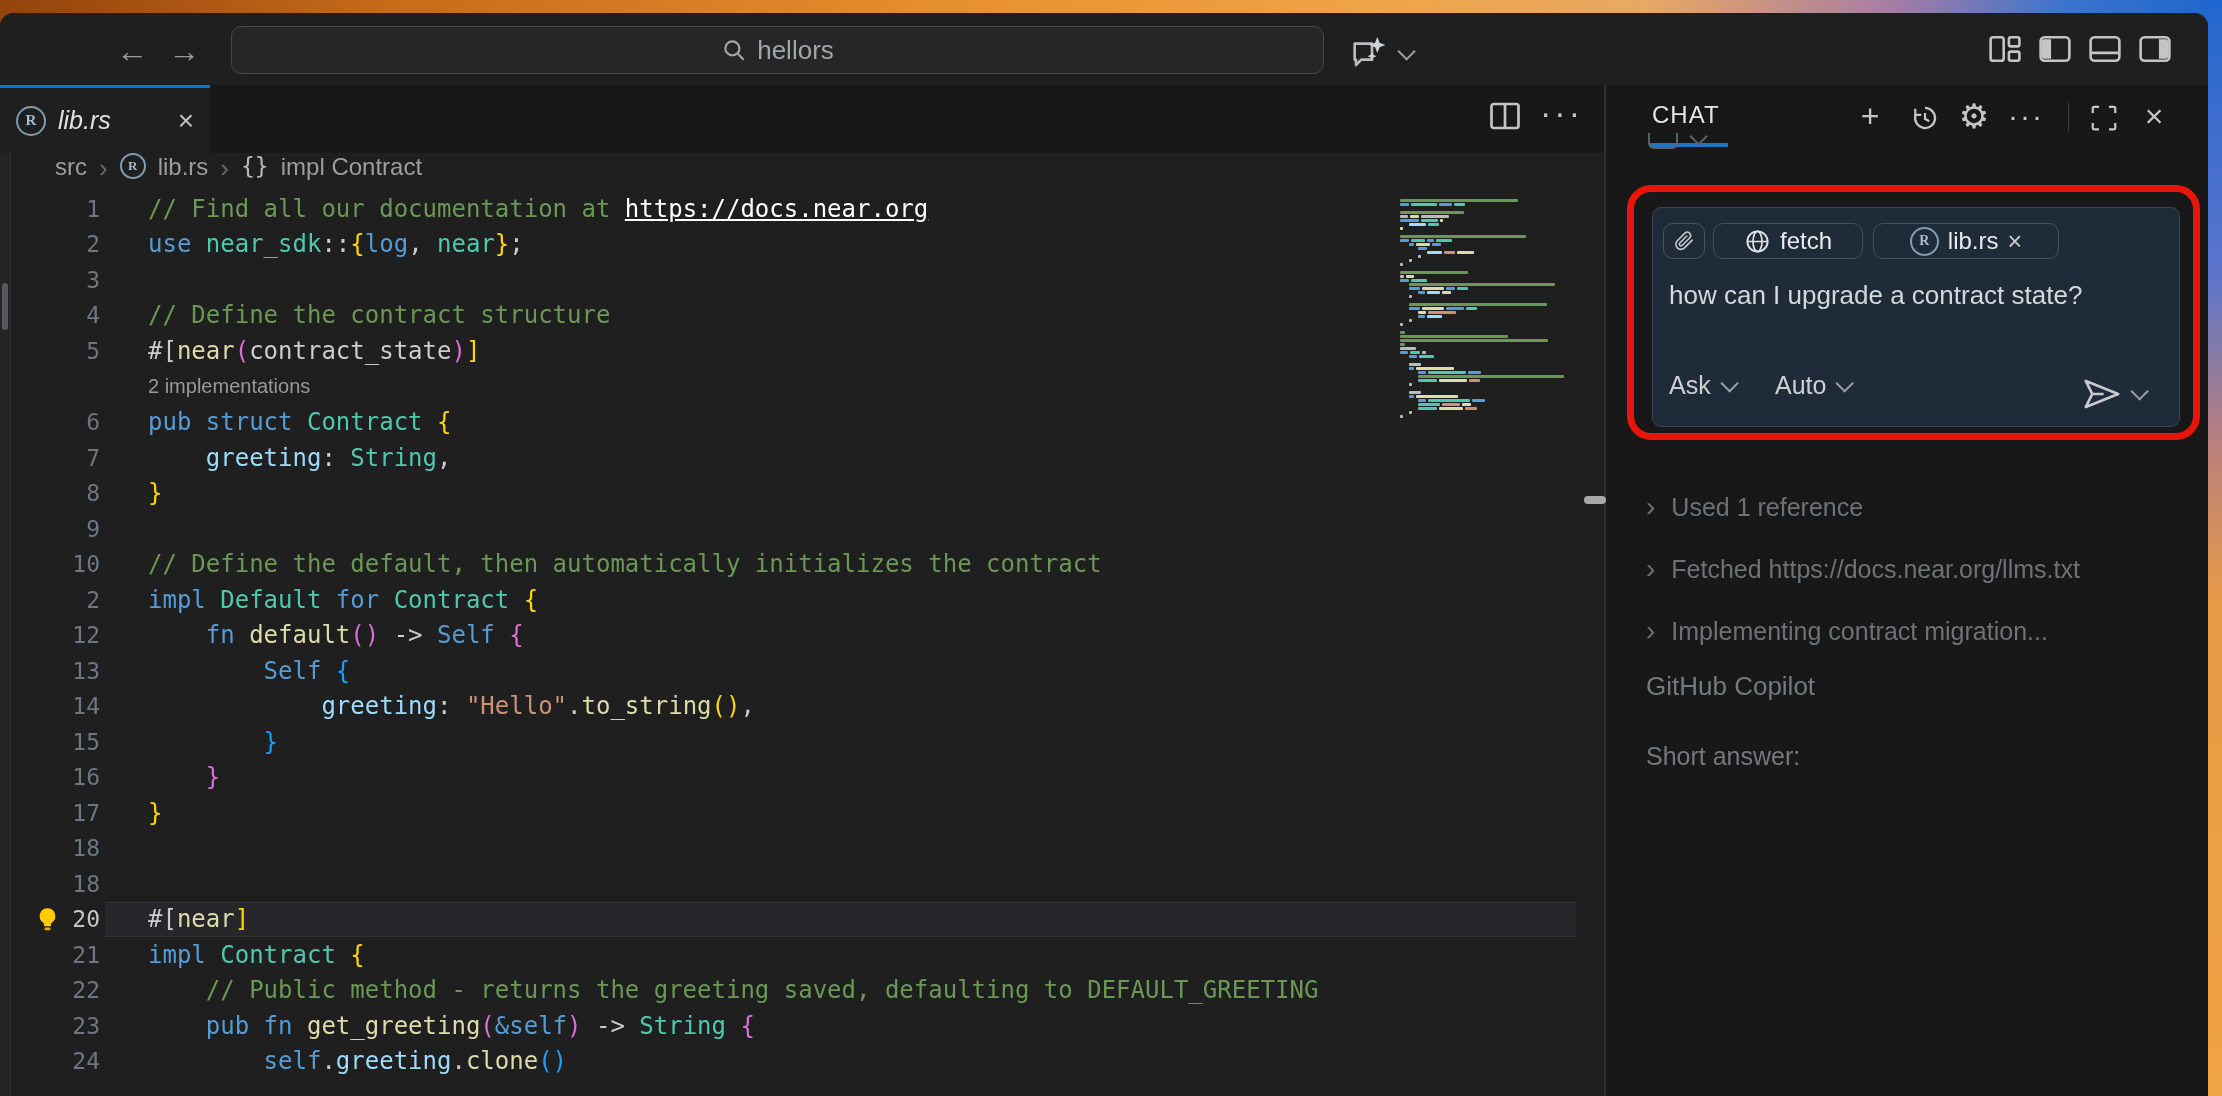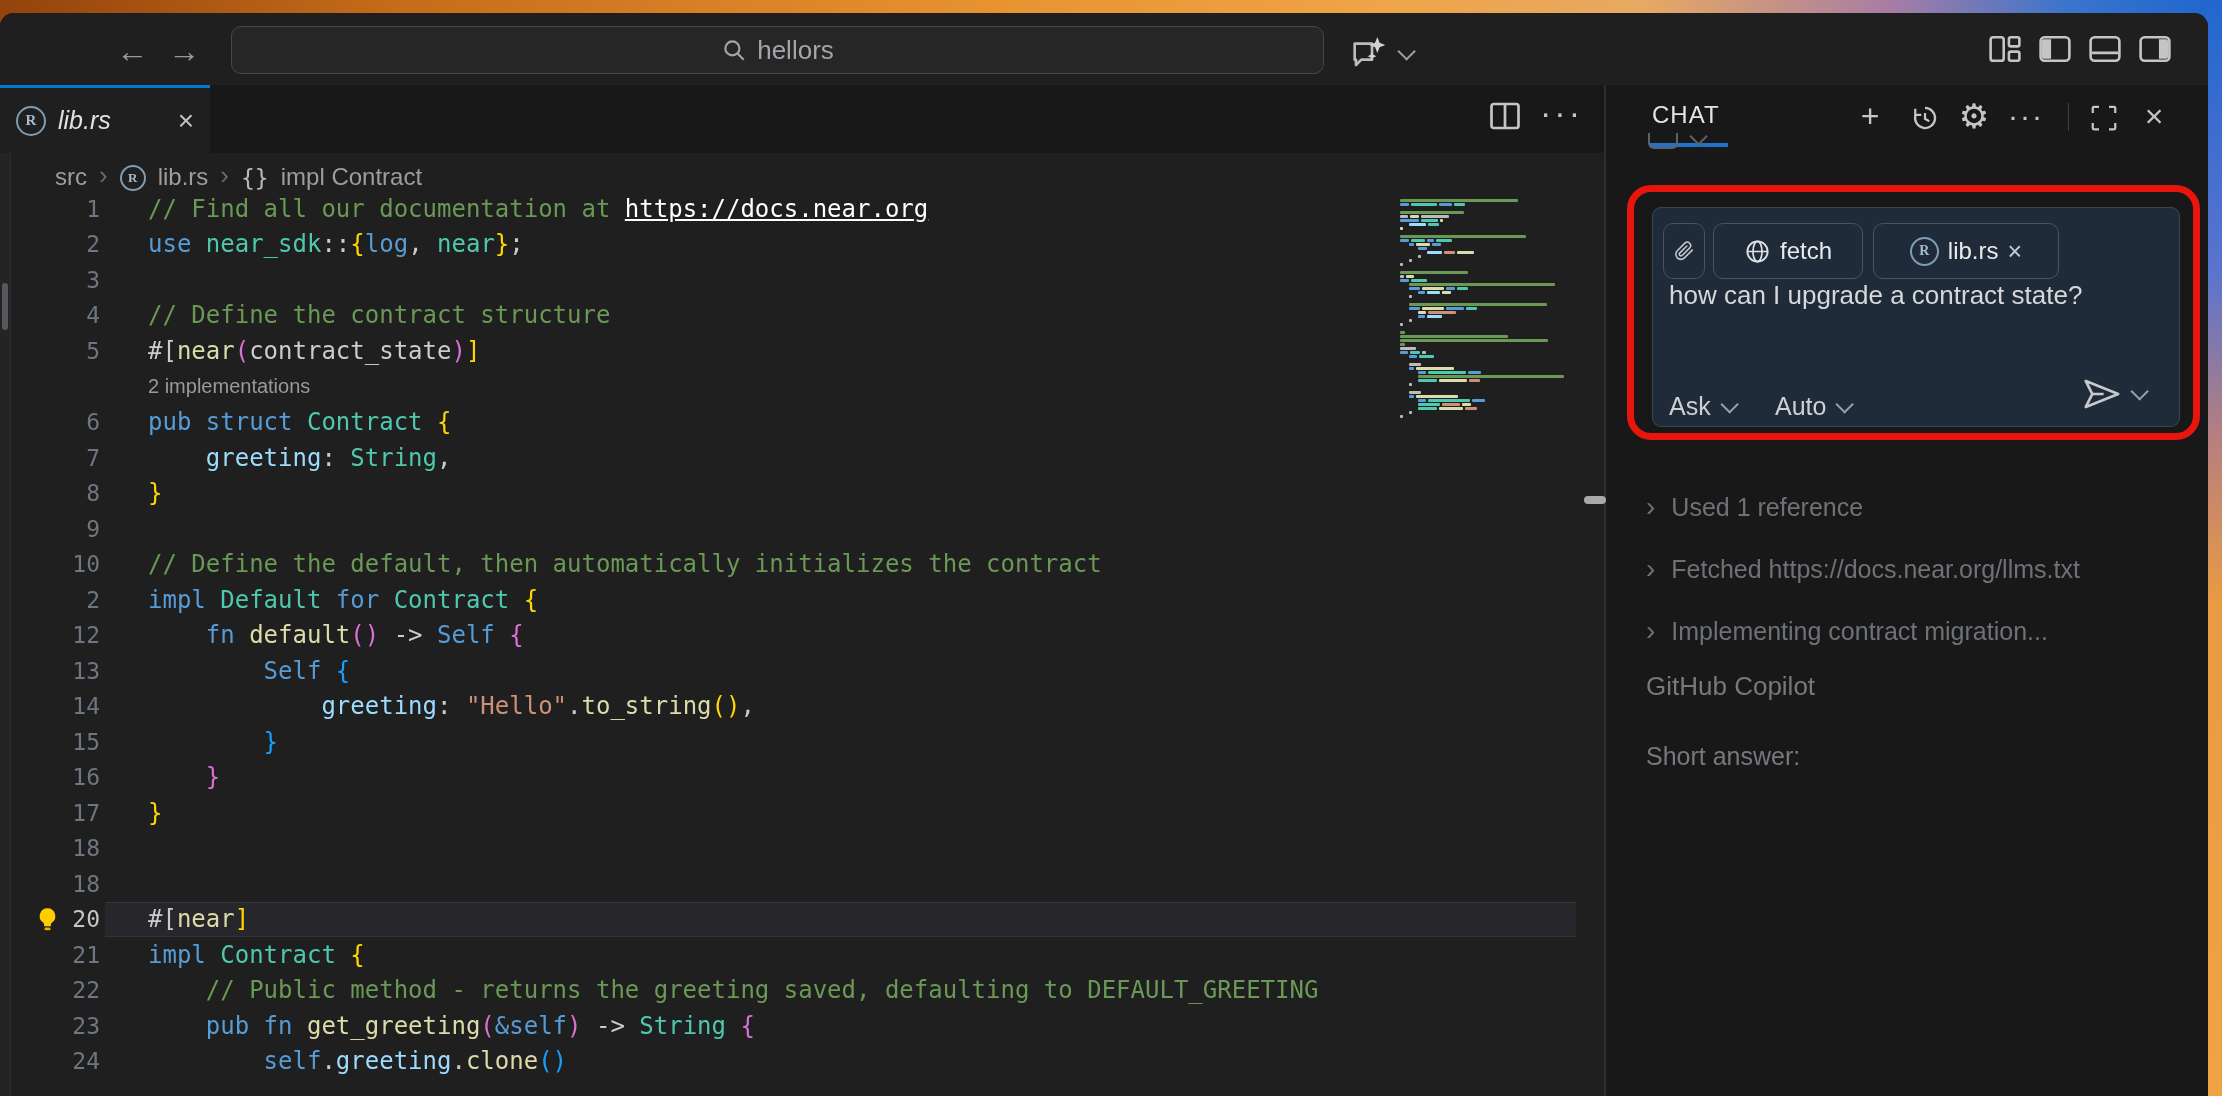--- a/index.html
+++ b/index.html
@@ -24,21 +24,21 @@
   #tab-librs{left:30px;top:0;width:210px;height:68px;background:#1f1f1f;border-top:3px solid #0078d4;
     box-sizing:border-box;display:flex;align-items:center;padding:0 16px;gap:12px;}
   #tab-librs .label{font-style:italic;font-size:25px;color:#e2e2e2;flex:1;}
   .rust-ico{display:inline-flex;align-items:center;justify-content:center;border:2px solid #7f9cb3;border-radius:50%;
     color:#a5bdd0;font-family:"Liberation Serif",serif;font-weight:bold;}
   .close-x{color:#c2c2c2;font-size:28px;line-height:28px;}
   #split-ico{left:1487px;top:13px;}
   #editor-more{left:1540px;top:8px;color:#c5c5c5;font-size:34px;letter-spacing:3px;}
 
   
-  #breadcrumb{left:0;top:140px;width:1604px;height:38px;background:#1f1f1f;display:flex;align-items:flex-end;
+  #breadcrumb{left:0;top:140px;width:1604px;height:38px;background:#1f1f1f;display:flex;align-items:flex-start;
     padding-left:55px;gap:12px;color:#9d9d9d;font-size:24px;}
   #breadcrumb .sep{color:#6a6a6a;font-size:26px;}
   #breadcrumb .braces{color:#b9b9b9;font-family:"DejaVu Sans Mono",monospace;font-size:23px;}
 
   
   #code-area{left:0;top:178px;width:1576px;height:905px;overflow:hidden;}
   .cl{position:relative;display:flex;height:35.5px;align-items:center;font-family:"DejaVu Sans Mono",monospace;font-size:24px;}
   .cl .ln{width:100px;flex:none;text-align:right;color:#6e7681;font-size:23px;position:relative;z-index:1;}
   .cl .ltext{padding-left:48px;white-space:pre;position:relative;z-index:1;}
   .cl.cur::before{content:"";position:absolute;left:105px;right:0;top:0;bottom:0;background:#27272b;
@@ -67,27 +67,27 @@
   
   #chat{left:1606px;top:72px;width:602px;height:1011px;background:#181818;}
   #chat-title{left:46px;top:16px;font-size:24px;color:#e5e5e5;letter-spacing:1px;}
   #chat-underline{left:44px;top:58px;width:78px;height:4px;background:#2472c8;}
   .chat-hico{top:12px;width:36px;height:38px;color:#c5c5c5;font-size:32px;line-height:38px;text-align:center;}
   #chat-hdivider{left:462px;top:18px;width:1px;height:28px;background:#404040;}
   .frag{border:2px solid #5f6265;border-top:none;border-radius:0 0 6px 6px;}
 
   #anno-red{left:21px;top:100px;width:559px;height:241px;border:7px solid #e8150d;border-radius:24px;}
   #chat-input{left:46px;top:122px;width:528px;height:220px;background:#202b39;border:1px solid #3c4654;border-radius:9px;box-sizing:border-box;}
-  .chip{position:absolute;top:15px;height:56px;border:1.5px solid #49535f;border-radius:10px;box-sizing:border-box;
+  .chip{position:absolute;top:15px;height:36px;border:1.5px solid #49535f;border-radius:10px;box-sizing:border-box;
     display:flex;align-items:center;justify-content:center;gap:9px;color:#e8eaec;font-size:24px;padding:0 12px;}
   #input-text1{left:16px;top:72px;font-size:26px;color:#d5d8da;}
   #input-row2{left:16px;top:114px;display:flex;align-items:center;gap:10px;font-size:26px;}
   #fetch-tag{background:#203c62;color:#58a6ff;border-radius:6px;padding:2px 9px;}
   #fetch-link{color:#c9cdd1;text-decoration:underline;}
-  .mode{position:absolute;top:184px;display:flex;align-items:center;gap:10px;color:#cdd0d3;font-size:25px;}
+  .mode{position:absolute;top:163px;display:flex;align-items:center;gap:10px;color:#cdd0d3;font-size:25px;}
   .chev-d{display:inline-block;width:11px;height:11px;border-right:2.5px solid #9aa0a5;border-bottom:2.5px solid #9aa0a5;
     transform:rotate(45deg) translateY(-3px);}
   .step{position:absolute;left:40px;display:flex;align-items:center;gap:16px;color:#6e7277;font-size:25px;}
   .step .chv{font-size:28px;color:#6e7277;}
   #resp-author{left:40px;top:586px;font-size:26px;color:#75797d;}
   #resp-intro{left:40px;top:657px;font-size:25px;color:#75797d;}
   #resp-bullets{left:42px;top:712px;width:520px;margin:0;padding:0;list-style:none;}
   #resp-bullets li{position:relative;padding-left:30px;color:#75797d;font-size:25px;line-height:42px;}
   #resp-bullets li::before{content:"\2022";position:absolute;left:6px;}
 

